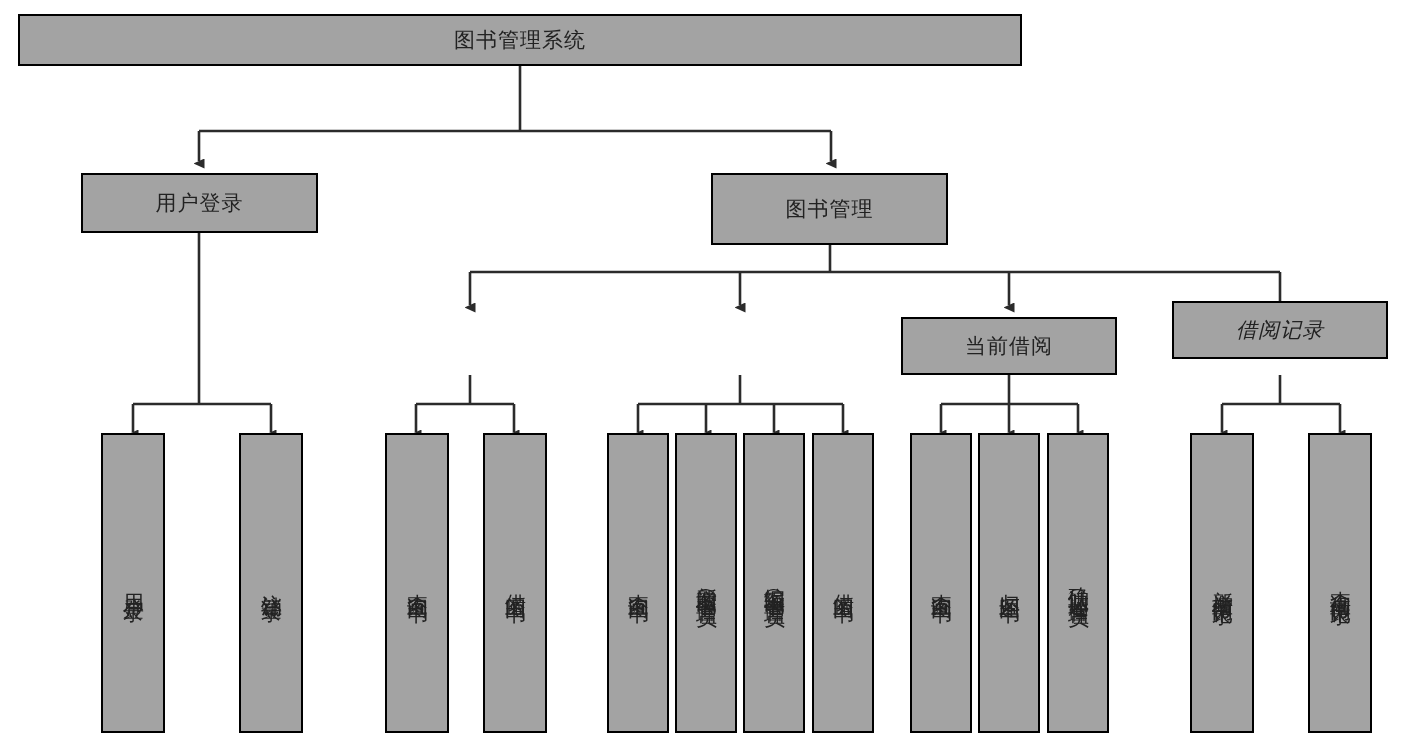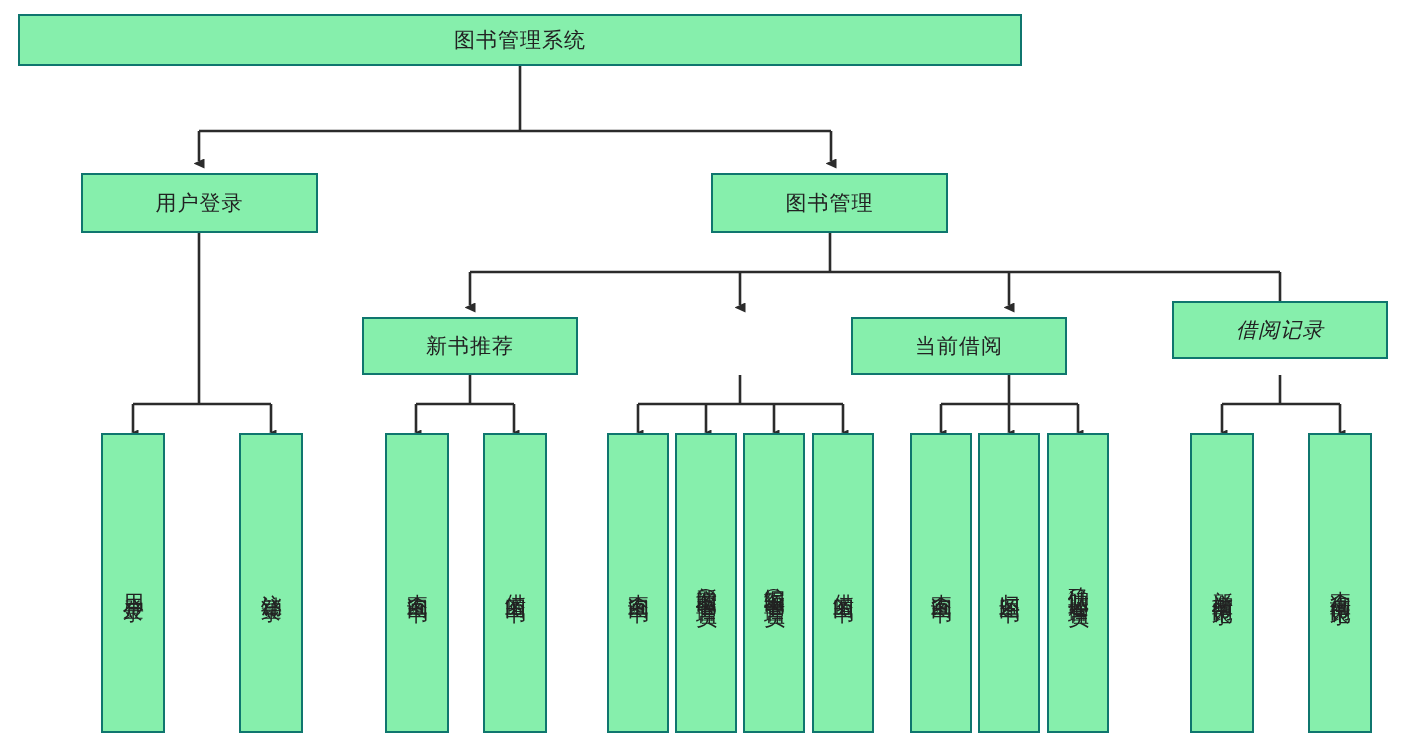--- a/index.html
+++ b/index.html
@@ -13,22 +13,22 @@
   #canvas {
     position: relative;
     width: 1405px;
     height: 747px;
     background: #ffffff;
     overflow: hidden;
   }
   .node {
     position: absolute;
     box-sizing: border-box;
-    background: #86efac;
-    border: 2px solid #0f766e;
+    background: #a3a3a3;
+    border: 2px solid #000000;
     display: flex;
     align-items: center;
     justify-content: center;
     color: #222222;
   }
   .node.horiz {
     font-size: 21px;
     letter-spacing: 1px;
   }
   .node.vert {
@@ -119,28 +119,25 @@
     </g>
   </svg>
 
   <div class="node horiz" style="left:18px; top:14px; width:1004px; height:52px;">
     <span>图书管理系统</span>
   </div>
 
   <div class="node horiz" style="left:81px; top:173px; width:237px; height:60px;">
     <span>用户登录</span>
   </div>
-  <div class="node horiz" style="left:711px; top:173px; width:237px; height:60px;">
+  <div class="node horiz" style="left:711px; top:173px; width:237px; height:72px;">
     <span>图书管理</span>
   </div>
 
-  <div class="node horiz" style="left:362px; top:317px; width:216px; height:58px;">
-    <span>新书推荐</span>
-  </div>
-  <div class="node horiz" style="left:851px; top:317px; width:216px; height:58px;">
+  <div class="node horiz" style="left:901px; top:317px; width:216px; height:58px;">
     <span>当前借阅</span>
   </div>
   <div class="node horiz" style="left:1172px; top:301px; width:216px; height:58px;font-style:italic;">
     <span>借阅记录</span>
   </div>
 
   <div class="node vert" style="left:101px; top:433px; width:64px; height:300px;">
     <span class="vlabel">用户登录</span>
   </div>
   <div class="node vert" style="left:239px; top:433px; width:64px; height:300px;">

